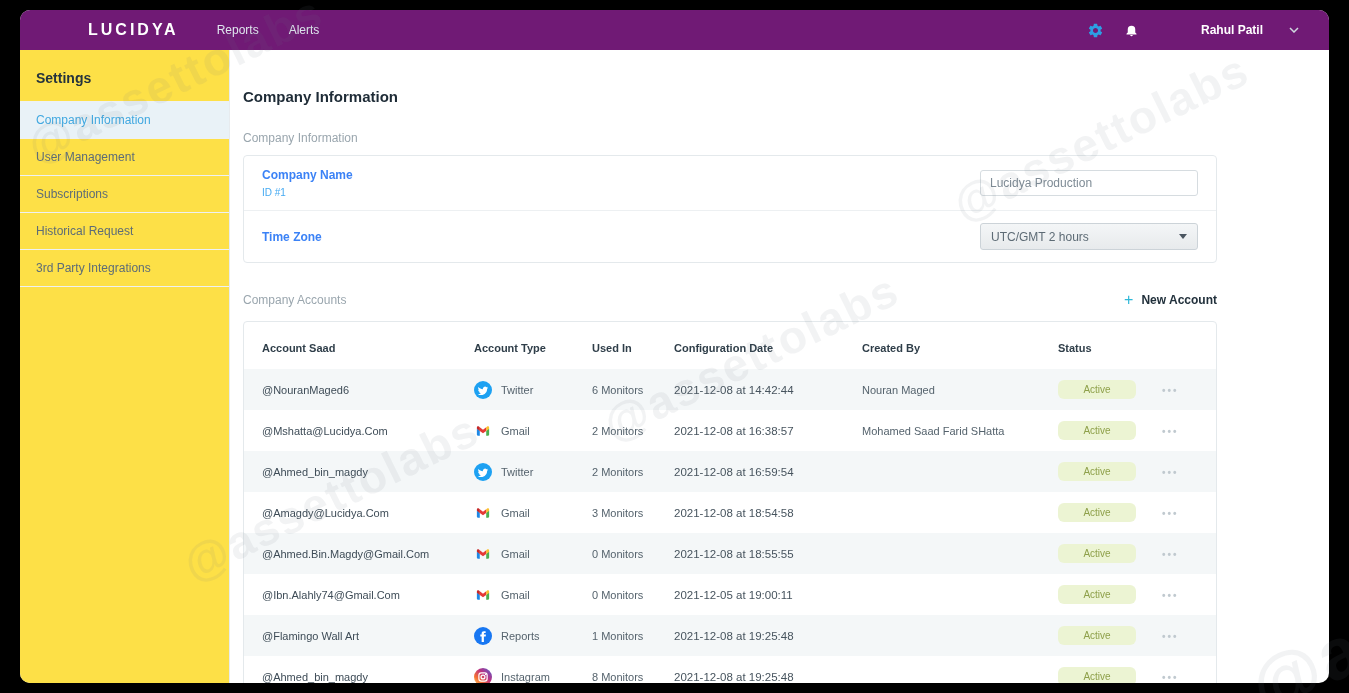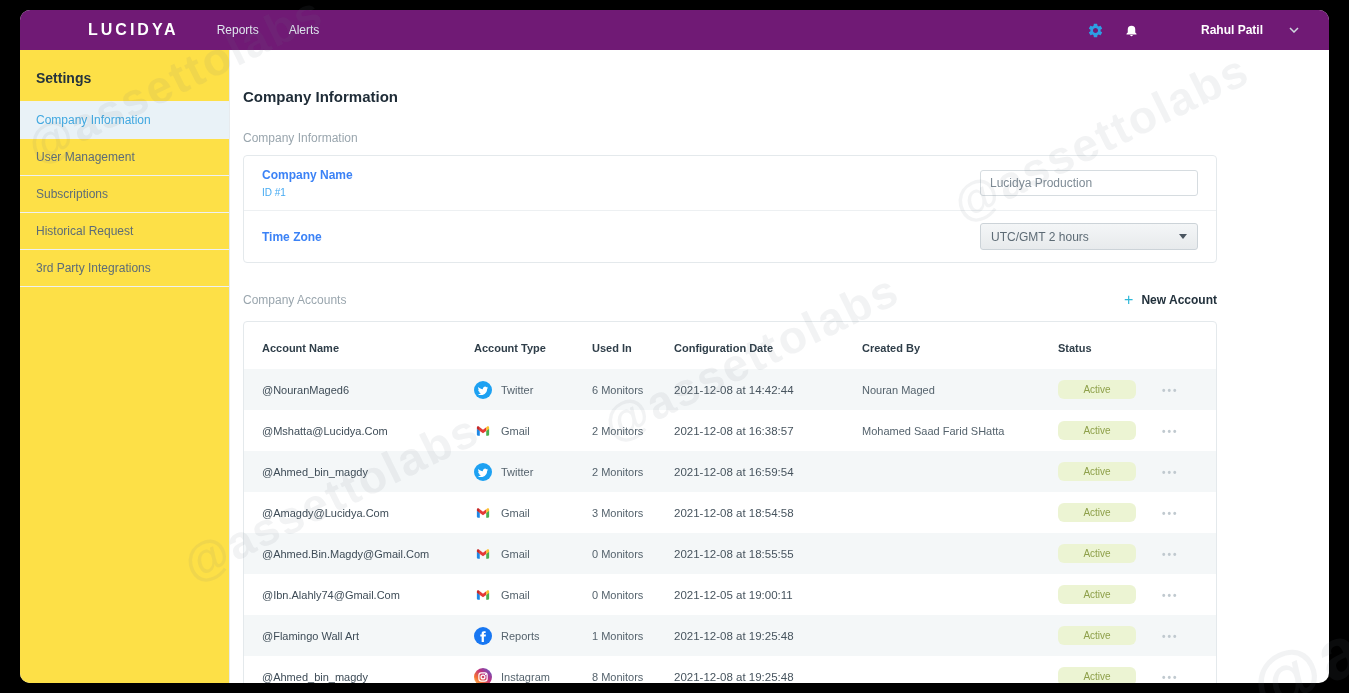--- a/index.html
+++ b/index.html
@@ -166,21 +166,21 @@
               <col style="width:222px">
                 <col style="width:118px">
                 <col style="width:82px">
               <col style="width:188px">
                 <col style="width:196px">
                 <col style="width:104px">
                 <col style="width:62px">
             </colgroup>
             <thead>
                 <tr id="table-head-row">
-                  <th>Account Name</th>
+                  <th>Account Saad</th>
                   <th>Account Type</th>
                   <th>Used In</th>
                   <th>Configuration Date</th>
                   <th>Created By</th>
                   <th>Status</th>
                   <th></th>
                 </tr>
               </thead>
             <tbody id="table-body">
   <tr>

